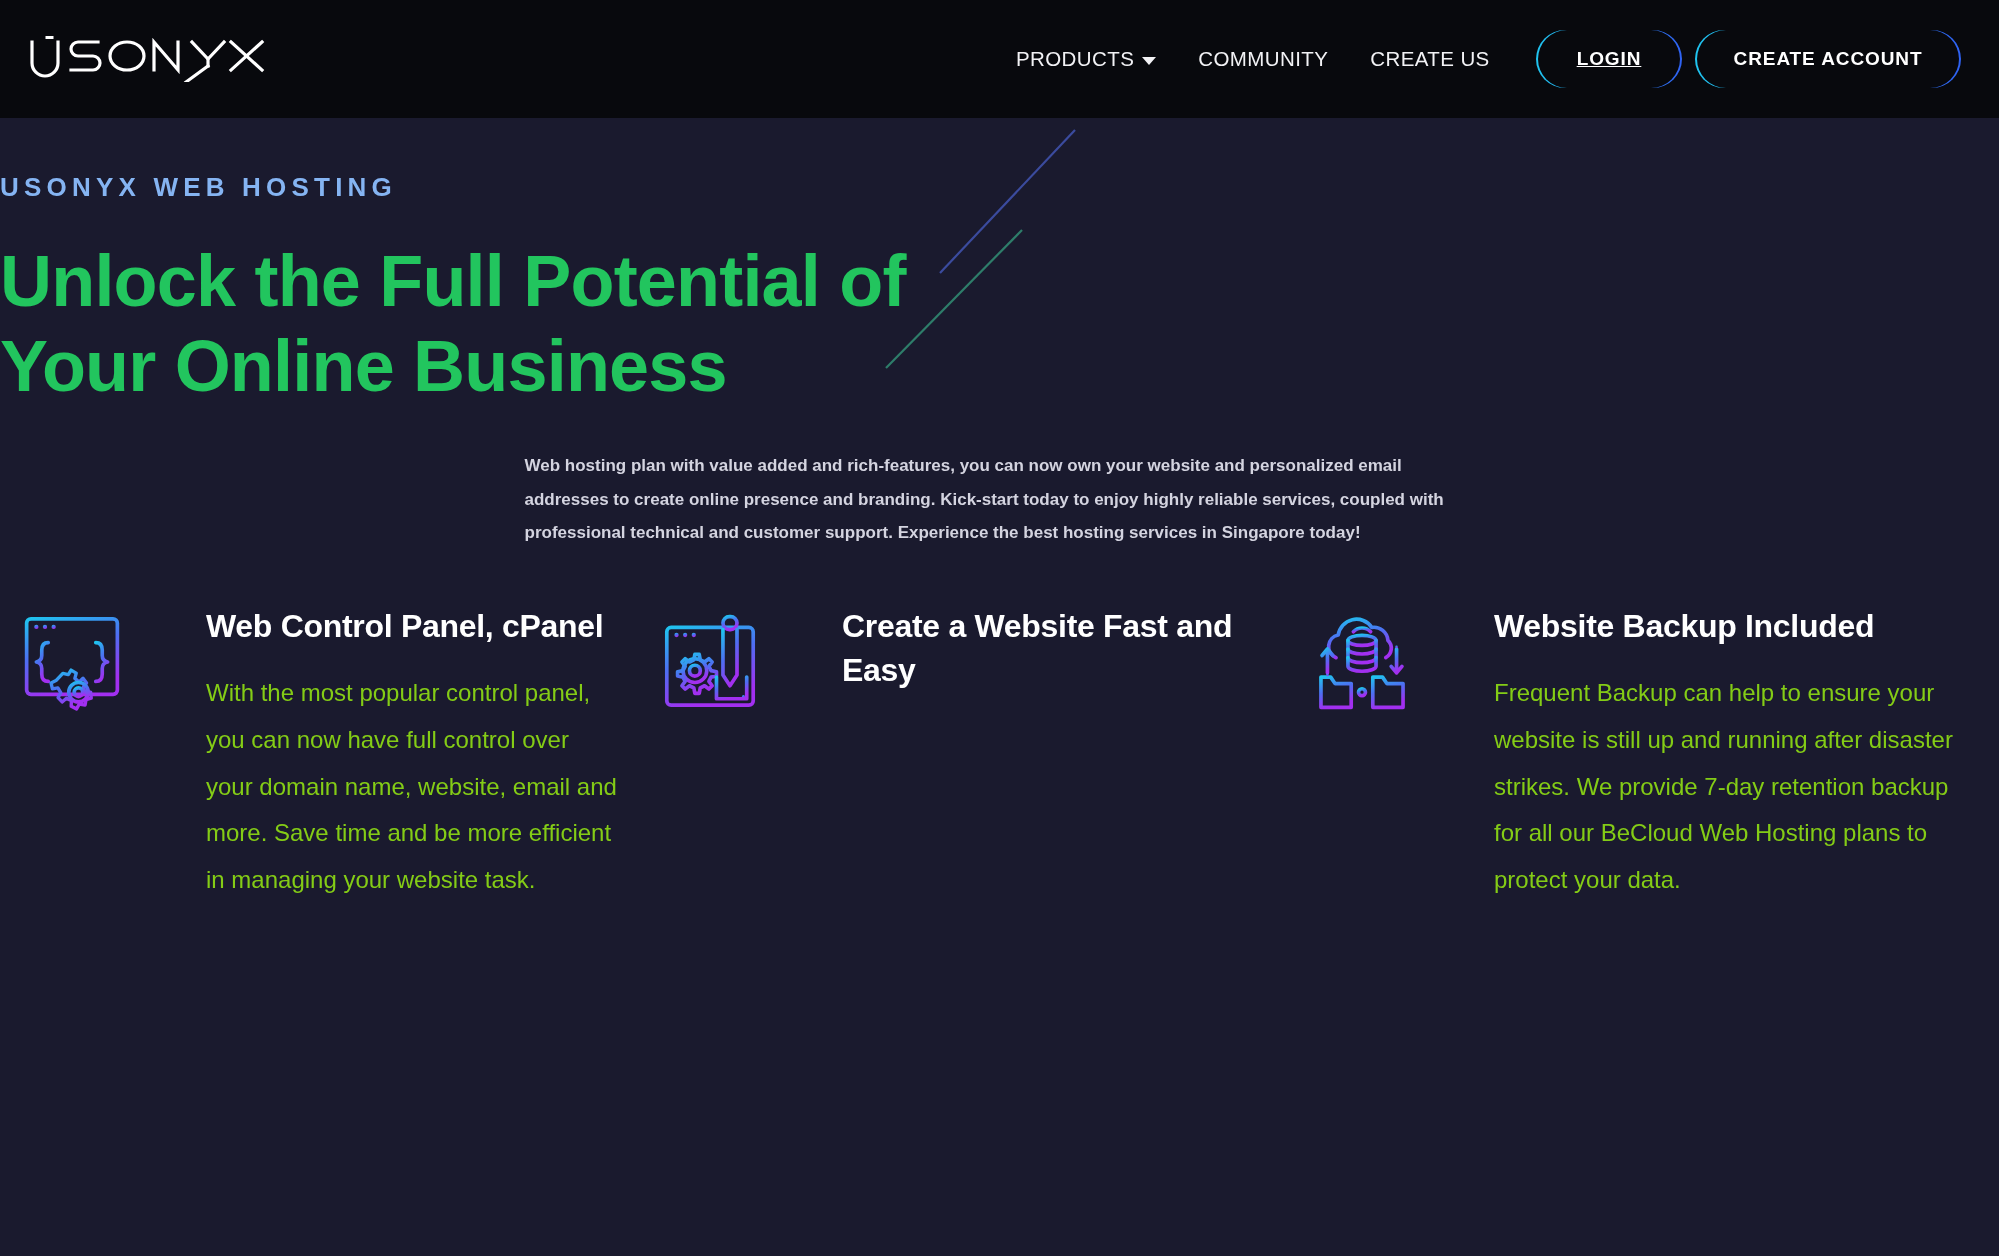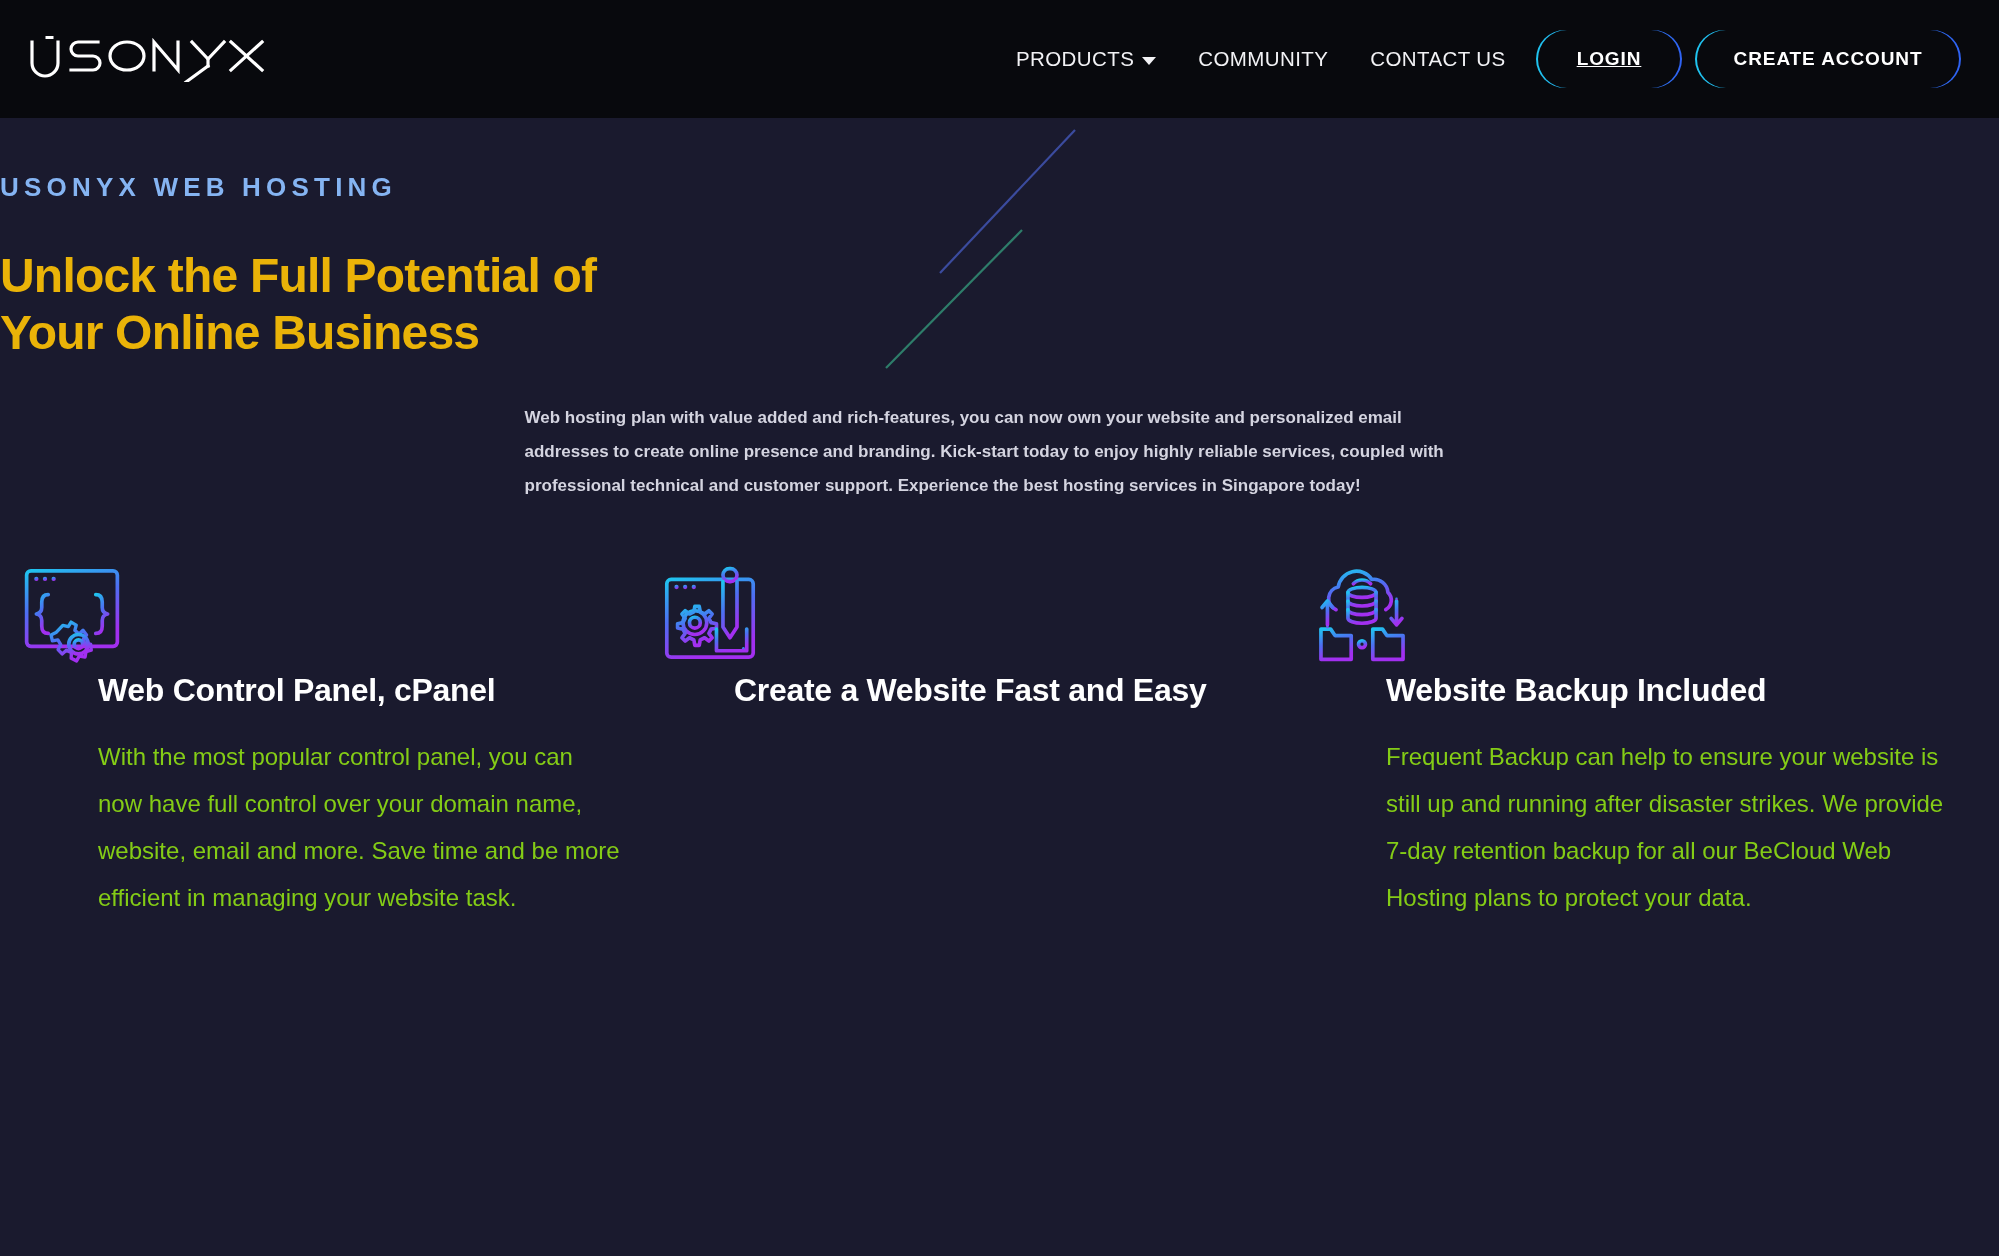--- a/index.html
+++ b/index.html
@@ -125,23 +125,23 @@
     z-index: 3;
     color: #85b4f2;
     font-size: 26px;
     font-weight: 700;
     letter-spacing: 5.2px;
   }
 
   .headline {
     position: relative;
     z-index: 3;
-    margin-top: 45px;
-    color: #eab308;
-    font-size: 48px;
+    margin-top: 36px;
+    color: #22c55e;
+    font-size: 72px;
     line-height: 1.18;
     font-weight: 700;
     letter-spacing: -0.8px;
   }
 
   .lede {
     position: relative;
     z-index: 3;
     width: 950px;
     margin: 40px auto 0;
@@ -158,21 +158,20 @@
     margin-top: 54px;
     display: grid;
     grid-template-columns: 638px 652px 1fr;
     padding-left: 18px;
   }
 
   .feature {
     display: flex;
     align-items: flex-start;
     gap: 0;
-    flex-direction: column;
   }
 
   .ficon {
     flex: 0 0 auto;
     width: 108px;
     height: 108px;
     margin-top: 4px;
   }
   .ficon svg { display: block; width: 108px; height: 108px; }
 
@@ -231,21 +230,21 @@
 
     <nav class="nav">
       <a class="nav-item" href="#">
         <span>PRODUCTS</span>
         <i class="caret"></i>
       </a>
       <a class="nav-item" href="#">
         <span>COMMUNITY</span>
       </a>
       <a class="nav-item" href="#">
-        <span>CONTACT US</span>
+        <span>CREATE US</span>
       </a>
     </nav>
 
     <div class="auth">
       <div class="gbtn login">
         <span>LOGIN</span>
       </div>
       <div class="gbtn create">
         <span>CREATE ACCOUNT</span>
       </div>

